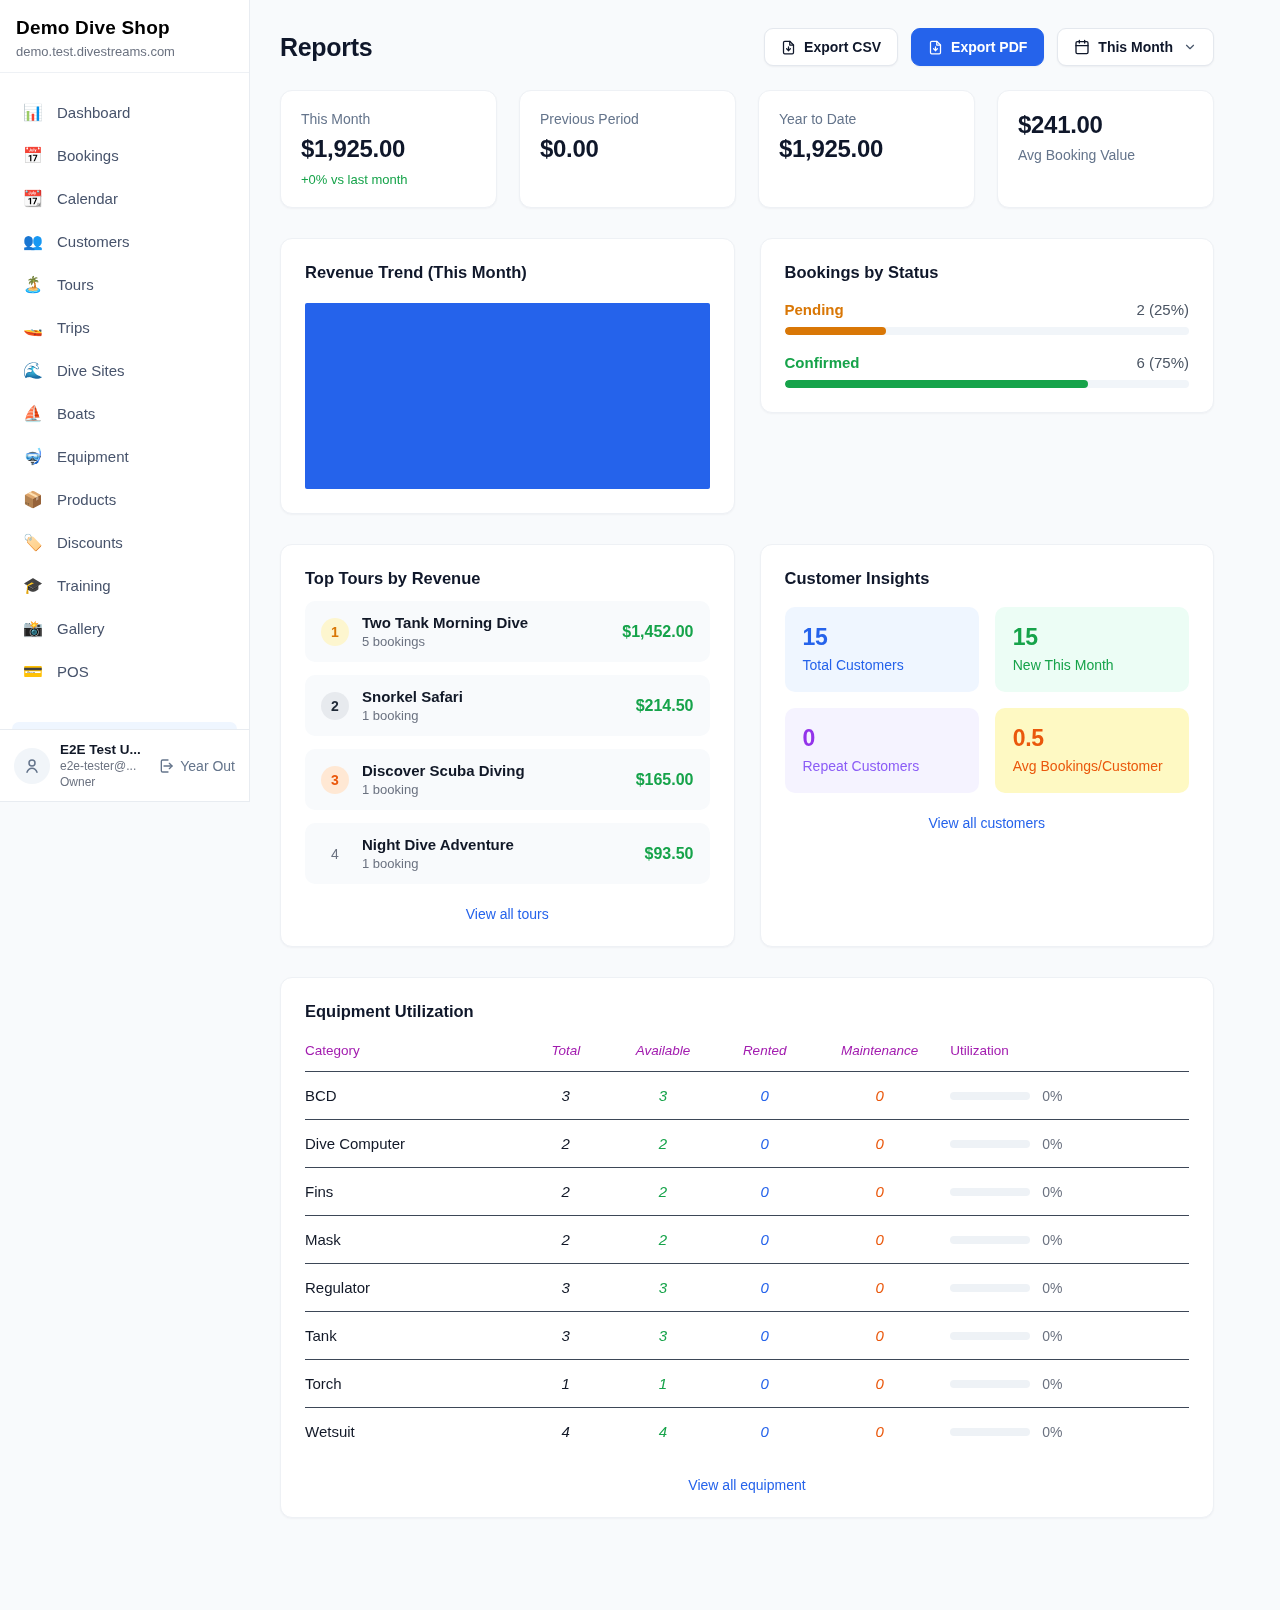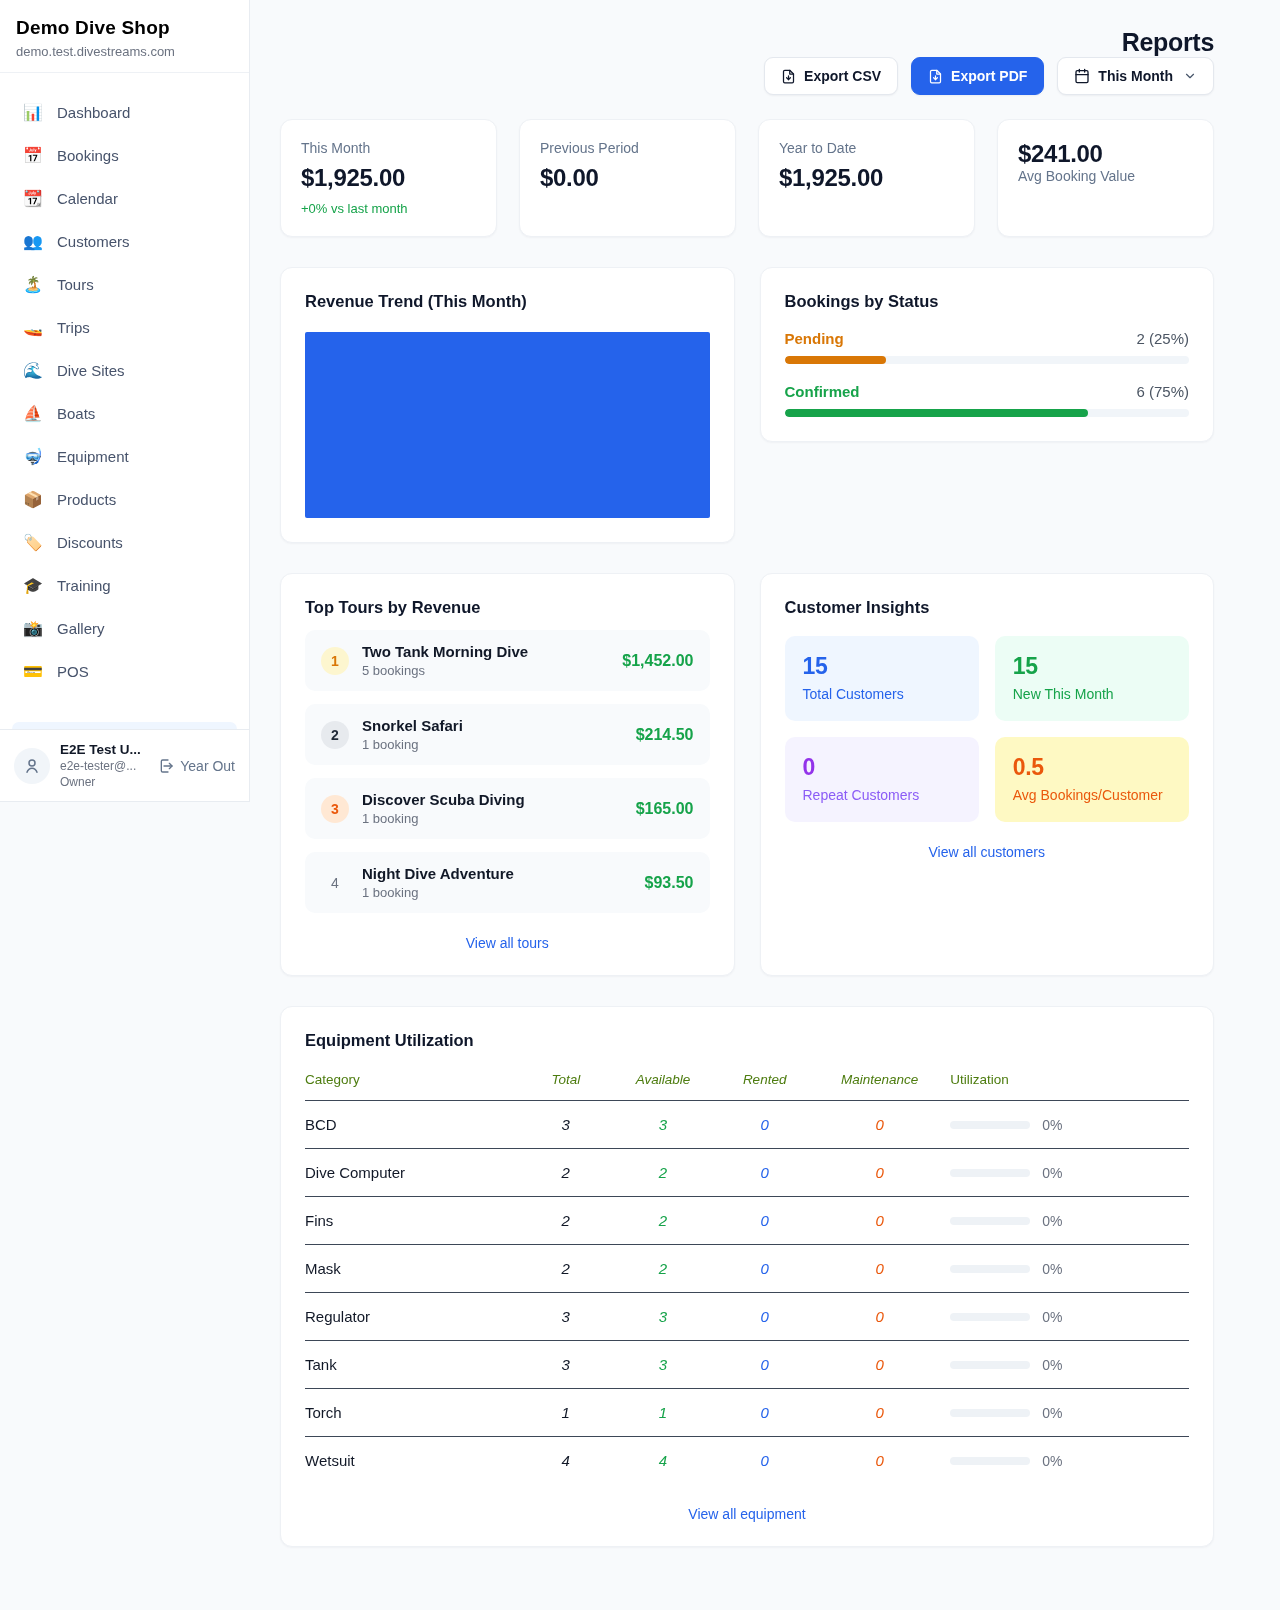--- a/index.html
+++ b/index.html
@@ -36,21 +36,21 @@
     display:flex; align-items:center; justify-content:center; flex:0 0 36px;
   }
   .user-meta { min-width:0; }
   .user-name { font-size:13.5px; font-weight:700; color:#111827; white-space:nowrap; }
   .user-email,.user-role { font-size:12px; color:#6b7280; margin-top:2px; white-space:nowrap; }
   .signout { margin-left:auto; display:flex; align-items:center; gap:6px; color:#64748b;
     font-size:14px; cursor:pointer; white-space:nowrap; }
 
   
   .main { position:absolute; left:250px; top:0; width:1030px; padding:28px 66px 0 30px; }
-  .header-row { display:flex; align-items:flex-end;flex-direction:column; }
+  .header-row { display:flex; align-items:center; }
   .page-title { font-size:25px; font-weight:800; letter-spacing:-.3px; }
   .header-actions { margin-left:auto; display:flex; gap:13px; }
   .btn {
     display:inline-flex; align-items:center; gap:8px; height:38px; padding:0 16px;
     border-radius:9px; font-size:14px; font-weight:700; cursor:pointer;
     background:#fff; border:1px solid #e4e8ee; color:#0f172a;
     box-shadow:0 1px 2px rgba(16,24,40,.05);
   }
   .btn.primary { background:#2563eb; border-color:#2563eb; color:#fff; }
   .btn svg { display:block; }
@@ -61,21 +61,21 @@
     box-shadow:0 1px 2px rgba(16,24,40,.04); padding:24px;
   }
   .card-title { font-size:16.5px; font-weight:700; color:#0f172a; }
 
   .stats-grid { display:grid; grid-template-columns:repeat(4,1fr); gap:22px; margin-top:24px; }
   .stat-card { padding:20px; }
   .stat-label { font-size:14px; color:#64748b; }
   .stat-value { font-size:24px; font-weight:800; color:#0f172a; margin-top:8px; letter-spacing:-.3px; }
   .stat-delta { font-size:13px; color:#16a34a; margin-top:9px; }
   .stat-card.reversed .stat-value { margin-top:0; }
-  .stat-card.reversed .stat-label { }
+  .stat-card.reversed .stat-label { margin-top:8px; }
 
   .row-2col { display:grid; grid-template-columns:1fr 1fr; gap:25px; margin-top:30px; align-items:start; }
   .row-2col.stretch { align-items:stretch; }
 
   .chart-block { margin-top:21px; height:186px; background:#2563eb; border-radius:2px; }
 
   .status-group { margin-top:19px; }
   .status-line { display:flex; align-items:center; font-size:15px; }
   .status-label { font-weight:700; }
   .status-label.pending { color:#d97706; }
@@ -109,21 +109,21 @@
   .insight { border-radius:10px; padding:17px 18px 19px; }
   .insight .num { font-size:23px; font-weight:800; letter-spacing:-.3px; }
   .insight .lbl { font-size:14px; margin-top:6px; }
   .insight.blue   { background:#eff6ff; } .insight.blue .num{color:#2563eb;}   .insight.blue .lbl{color:#2563eb;}
   .insight.green  { background:#ecfdf5; } .insight.green .num{color:#16a34a;}  .insight.green .lbl{color:#16a34a;}
   .insight.purple { background:#f5f3ff; } .insight.purple .num{color:#9333ea;} .insight.purple .lbl{color:#8b5cf6;}
   .insight.orange { background:#fef9c3; } .insight.orange .num{color:#ea580c;} .insight.orange .lbl{color:#ea580c;}
 
   .equip-card { margin-top:30px; margin-bottom:40px; }
   table { width:100%; border-collapse:collapse; margin-top:12px; }
-  th { text-align:left; font-weight:400; font-size:13.5px; color:#4d7c0f; padding:10px 0 13px; }
+  th { text-align:left; font-weight:400; font-size:13.5px; color:#a21caf; padding:10px 0 13px; }
   td { font-size:15px; color:#111827; padding:15px 0; }
   th.c, td.c { text-align:center;font-style:italic; }
   thead th { border-bottom:1px solid #3d4757; }
   tbody tr:not(:last-child) td { border-bottom:1px solid #3d4757; }
   td.cat { font-weight:500; }
   td.avail { color:#16a34a; }
   td.rented { color:#2563eb; }
   td.maint { color:#ea580c; }
   .util-cell { display:flex; align-items:center; gap:12px; }
   .util-track { width:80px; height:8px; background:#eef2f6; border-radius:4px; }

